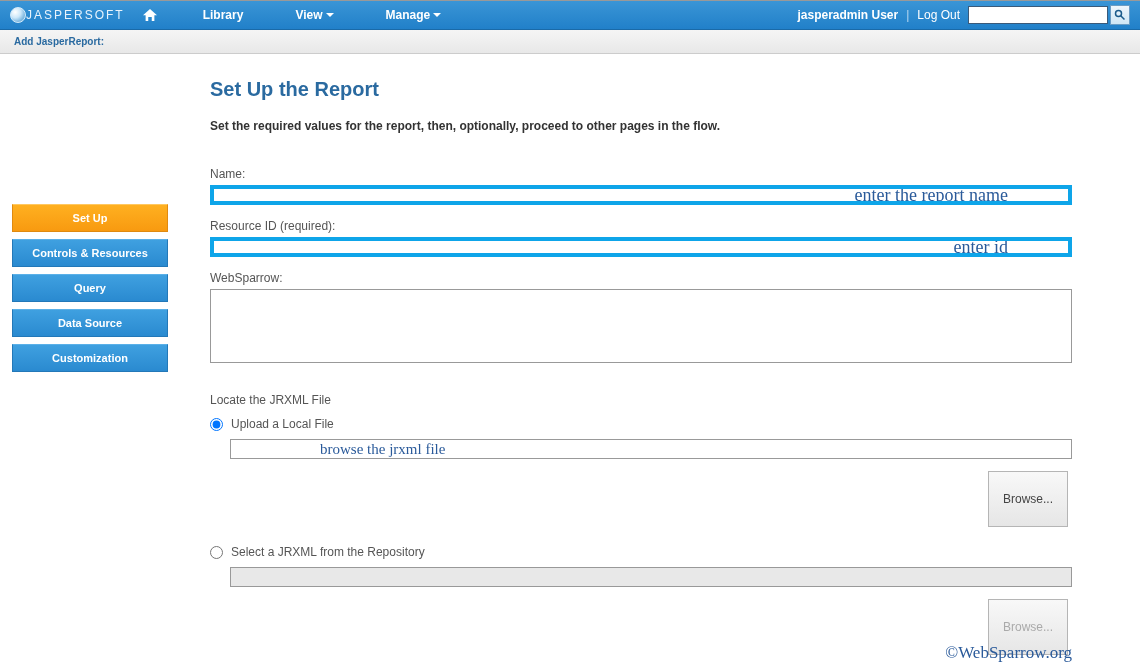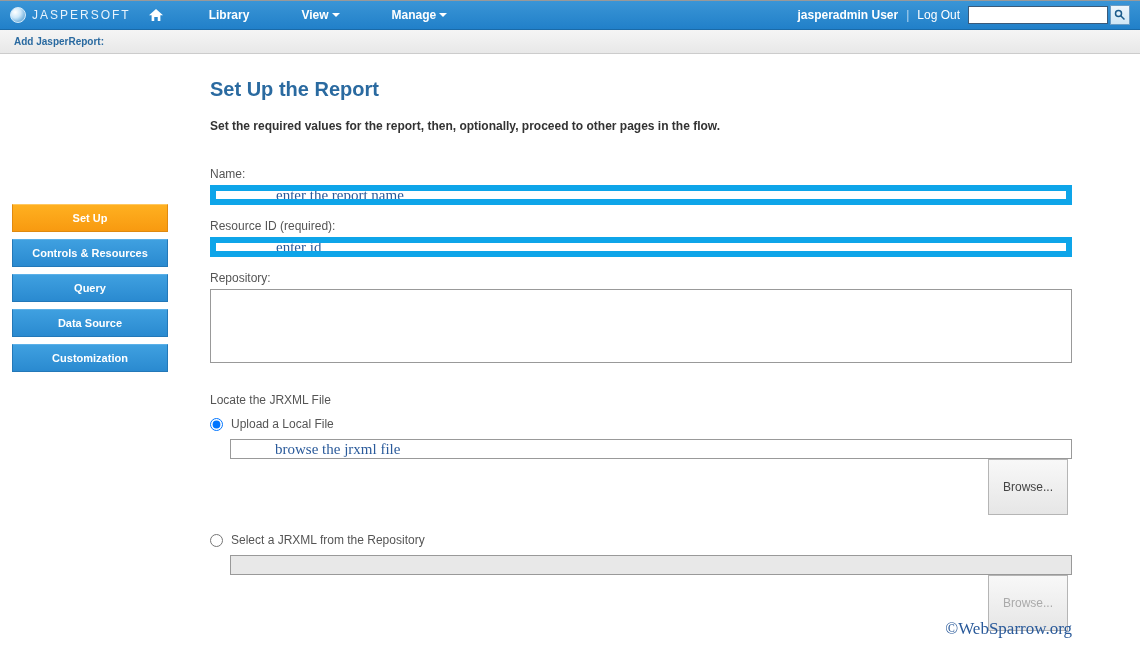--- a/index.html
+++ b/index.html
@@ -8,21 +8,21 @@
     .topbar {
       background: linear-gradient(#3a95d6, #2180c9);
       height: 30px;
       display: flex;
       align-items: center;
       padding: 0 10px;
       color: #fff;
       border-top: 1px solid #999;
       border-bottom: 1px solid #1a6aa8;
     }
-    .logo-wrap { display: flex; align-items: center; gap: 6px; margin-right: 18px; }
+    .logo-wrap { display: flex; align-items: center; margin-right: 18px; }
     .logo-circle { width: 16px; height: 16px; border-radius: 50%; background: radial-gradient(circle at 30% 30%, #fff, #cde8fa 40%, #7fb8e0 70%); border: 1px solid #d4ebfa; }
     .logo-text { font-size: 12px; letter-spacing: 2px; font-weight: normal; color: #e8f3fc; }
     .home-icon { width: 14px; height: 12px; margin-right: 16px; cursor: pointer; }
     .home-icon svg { fill: #fff; }
     .nav { display: flex; gap: 22px; }
     .nav-item { color: #fff; font-weight: bold; font-size: 12px; cursor: pointer; display: flex; align-items: center; gap: 3px; padding-left: 30px; }
     .caret { width: 0; height: 0; border-left: 4px solid transparent; border-right: 4px solid transparent; border-top: 4px solid #fff; }
     .user-area { margin-left: auto; display: flex; align-items: center; gap: 8px; font-size: 12px; }
     .user-label { font-weight: bold; }
     .divider { color: #b8d8ef; }
@@ -62,47 +62,49 @@
     }
 
     .main { flex: 1; padding: 24px 68px 20px 30px; position: relative; }
     .page-title { color: #2a6aa0; font-size: 20px; font-weight: bold; margin-bottom: 18px; }
     .page-sub { color: #333; font-weight: bold; font-size: 12px; margin-bottom: 34px; }
 
     .field-label { color: #555; font-size: 12px; margin-bottom: 4px; }
     .text-input {
       width: 100%;
       height: 20px;
-      border: 6px solid #0ea5e9;
+      border: 4px solid #0ea5e9;
       padding: 2px 60px;
-      font-size: 15px;
+      font-size: 18px;
       color: #2a5a9a;
       font-family: 'Times New Roman', serif;
       margin-bottom: 14px;
+      text-align: right;
     }
     .textarea {
       width: 100%;
       height: 74px;
       border: 1px solid #999;
       padding: 3px;
       resize: none;
       margin-bottom: 28px;
     }
     .section-label { color: #555; font-size: 12px; margin-bottom: 10px; }
     .radio-row { display: flex; align-items: flex-end; gap: 8px; margin-bottom: 8px; color: #555; font-size: 12px; }
     .radio-row input[type="radio"] { cursor: pointer; }
     .indent-input {
       margin-left: 20px;
       width: calc(100% - 20px);
       height: 20px;
       border: 1px solid #999;
-      padding: 2px 44px;
+      padding: 2px 89px;
       font-size: 15px;
       color: #2a5a9a;
       font-family: 'Times New Roman', serif;
+      margin-bottom: 12px;
     }
     .indent-input.disabled { background: #e8e8e8; }
     .btn-row { display: flex; justify-content: flex-end; margin-bottom: 18px; padding-right: 4px; }
     .browse-btn {
       background: linear-gradient(#f8f8f8, #e6e6e6);
       border: 1px solid #b5b5b5;
       padding: 20px 14px;
       font-size: 12px;
       color: #444;
       cursor: pointer;
@@ -193,21 +195,21 @@
   <div class="main">
     <div class="page-title">Set Up the Report</div>
     <div class="page-sub">Set the required values for the report, then, optionally, proceed to other pages in the flow.</div>
 
     <div class="field-label">Name:</div>
     <input class="text-input" type="text" value="enter the report name" style="">
 
     <div class="field-label">Resource ID (required):</div>
     <input class="text-input" type="text" value="enter id" style="">
 
-    <div class="field-label">Repository:</div>
+    <div class="field-label">WebSparrow:</div>
     <textarea class="textarea" style=""></textarea>
 
     <div class="section-label">Locate the JRXML File</div>
 
     <div class="radio-row">
       <input type="radio" name="jrxml" checked="" style="">
       <span>Upload a Local File</span>
     </div>
     <input class="indent-input" type="text" value="browse the jrxml file" style="">
     <div class="btn-row">

